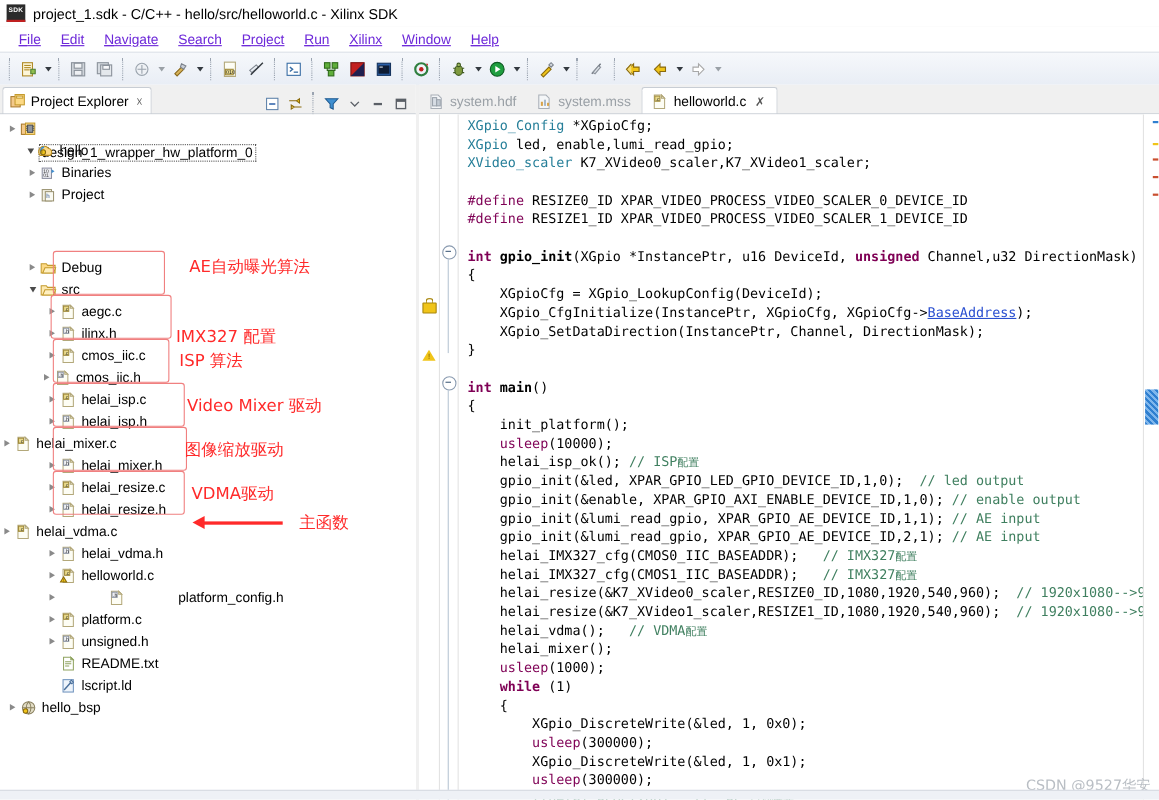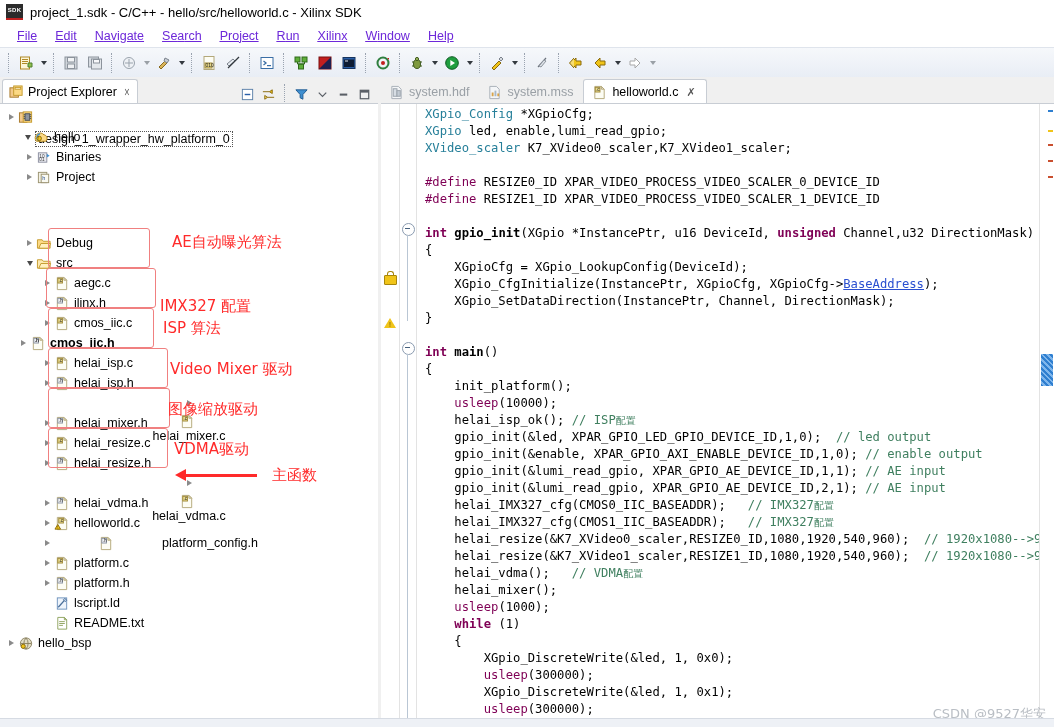--- a/index.html
+++ b/index.html
@@ -438,21 +438,21 @@
             <span class="ticon" style="display: flex; align-items: center; justify-content: flex-start;">
               <svg width="16" height="15" viewBox="0 0 16 16">
                 <path d="M3 1.5 h7 l3 3 v10 h-10z" fill="#fdfdf4" stroke="#b3a87a"></path>
                 <path d="M10 1.5 v3 h3z" fill="#e8e4cf" stroke="#b3a87a"></path>
                 <rect x="3.5" y="2.5" width="5" height="5" fill="#e8d98a" stroke="#a08a3a"></rect>
                 <text x="4.3" y="6.8" font-size="5" fill="#222" font-family="sans-serif">.c</text>
               </svg>
             </span>
             <span class="tlabel">cmos_iic.c</span>
           </div>
-          <div class="trow" style="padding-left: 17px; font-weight: bold;">
+          <div class="trow" style="padding-left: 36px;">
             <span class="twist r"></span>
             <span class="ticon" style="display: flex; align-items: center; justify-content: flex-start;">
               <svg width="16" height="15" viewBox="0 0 16 16">
                 <path d="M3 1.5 h7 l3 3 v10 h-10z" fill="#fdfdf4" stroke="#b3a87a"></path>
                 <path d="M10 1.5 v3 h3z" fill="#e8e4cf" stroke="#b3a87a"></path>
                 <rect x="3.5" y="2.5" width="5" height="5" fill="#eef0f4" stroke="#8a92a0"></rect>
                 <text x="4.5" y="6.8" font-size="5" fill="#222" font-family="sans-serif">.h</text>
               </svg>
             </span>
             <span class="tlabel">cmos_iic.h</span>
@@ -474,21 +474,21 @@
             <span class="ticon" style="display: flex; align-items: center; justify-content: flex-start;">
               <svg width="16" height="15" viewBox="0 0 16 16">
                 <path d="M3 1.5 h7 l3 3 v10 h-10z" fill="#fdfdf4" stroke="#b3a87a"></path>
                 <path d="M10 1.5 v3 h3z" fill="#e8e4cf" stroke="#b3a87a"></path>
                 <rect x="3.5" y="2.5" width="5" height="5" fill="#eef0f4" stroke="#8a92a0"></rect>
                 <text x="4.5" y="6.8" font-size="5" fill="#222" font-family="sans-serif">.h</text>
               </svg>
             </span>
             <span class="tlabel">helai_isp.h</span>
           </div>
-          <div class="trow" style=" flex-direction: column;">
+          <div class="trow" style="">
             <span class="twist r"></span>
             <span class="ticon" style="display: flex; align-items: center; justify-content: flex-start;">
               <svg width="16" height="15" viewBox="0 0 16 16">
                 <path d="M3 1.5 h7 l3 3 v10 h-10z" fill="#fdfdf4" stroke="#b3a87a"></path>
                 <path d="M10 1.5 v3 h3z" fill="#e8e4cf" stroke="#b3a87a"></path>
                 <rect x="3.5" y="2.5" width="5" height="5" fill="#e8d98a" stroke="#a08a3a"></rect>
                 <text x="4.3" y="6.8" font-size="5" fill="#222" font-family="sans-serif">.c</text>
               </svg>
             </span>
             <span class="tlabel">helai_mixer.c</span>
@@ -522,21 +522,21 @@
             <span class="ticon" style="display: flex; align-items: center; justify-content: flex-start;">
               <svg width="16" height="15" viewBox="0 0 16 16">
                 <path d="M3 1.5 h7 l3 3 v10 h-10z" fill="#fdfdf4" stroke="#b3a87a"></path>
                 <path d="M10 1.5 v3 h3z" fill="#e8e4cf" stroke="#b3a87a"></path>
                 <rect x="3.5" y="2.5" width="5" height="5" fill="#eef0f4" stroke="#8a92a0"></rect>
                 <text x="4.5" y="6.8" font-size="5" fill="#222" font-family="sans-serif">.h</text>
               </svg>
             </span>
             <span class="tlabel">helai_resize.h</span>
           </div>
-          <div class="trow" style=" flex-direction: column;">
+          <div class="trow" style="">
             <span class="twist r"></span>
             <span class="ticon" style="display: flex; align-items: center; justify-content: flex-start;">
               <svg width="16" height="15" viewBox="0 0 16 16">
                 <path d="M3 1.5 h7 l3 3 v10 h-10z" fill="#fdfdf4" stroke="#b3a87a"></path>
                 <path d="M10 1.5 v3 h3z" fill="#e8e4cf" stroke="#b3a87a"></path>
                 <rect x="3.5" y="2.5" width="5" height="5" fill="#e8d98a" stroke="#a08a3a"></rect>
                 <text x="4.3" y="6.8" font-size="5" fill="#222" font-family="sans-serif">.c</text>
               </svg>
             </span>
             <span class="tlabel">helai_vdma.c</span>
@@ -594,43 +594,43 @@
           <div class="trow" style="padding-left: 41px;">
             <span class="twist r"></span>
             <span class="ticon" style="display: flex; align-items: center; justify-content: flex-start;">
               <svg width="16" height="15" viewBox="0 0 16 16">
                 <path d="M3 1.5 h7 l3 3 v10 h-10z" fill="#fdfdf4" stroke="#b3a87a"></path>
                 <path d="M10 1.5 v3 h3z" fill="#e8e4cf" stroke="#b3a87a"></path>
                 <rect x="3.5" y="2.5" width="5" height="5" fill="#eef0f4" stroke="#8a92a0"></rect>
                 <text x="4.5" y="6.8" font-size="5" fill="#222" font-family="sans-serif">.h</text>
               </svg>
             </span>
-            <span class="tlabel">platform.h</span>
+            <span class="tlabel">unsigned.h</span>
+          </div>
+          <div class="trow" style="padding-left: 41px;">
+            <span class="twist"></span>
+            <span class="ticon" style="display: flex; align-items: center; justify-content: flex-start;">
+              <svg width="16" height="15" viewBox="0 0 16 16">
+                <path d="M3.5 1.5 h7 l2.5 2.5 v10 h-9.5z" fill="#ffffff" stroke="#8fa35f"></path>
+                <path d="M10.5 1.5 v2.5 h2.5z" fill="#e4ead4" stroke="#8fa35f"></path>
+                <path d="M5 6 h6 M5 8 h6 M5 10 h4" stroke="#8fa35f"></path>
+              </svg>
+            </span>
+            <span class="tlabel">README.txt</span>
           </div>
           <div class="trow" style="padding-left: 41px;">
             <span class="twist"></span>
             <span class="ticon" style="display: flex; align-items: center; justify-content: flex-start;">
               <svg width="16" height="15" viewBox="0 0 16 16">
                 <rect x="3" y="2" width="10" height="12" fill="#eef4fb" stroke="#6e92bd"></rect>
                 <path d="M4 12 L12 3" stroke="#4a6f9a" stroke-width="1.4"></path>
                 <path d="M11 2.5 l2 2 -1.5 1.5 -2-2z" fill="#c8d8ea" stroke="#4a6f9a"></path>
               </svg>
             </span>
             <span class="tlabel">lscript.ld</span>
-          </div>
-          <div class="trow" style="padding-left: 41px;">
-            <span class="twist"></span>
-            <span class="ticon" style="display: flex; align-items: center; justify-content: flex-start;">
-              <svg width="16" height="15" viewBox="0 0 16 16">
-                <path d="M3.5 1.5 h7 l2.5 2.5 v10 h-9.5z" fill="#ffffff" stroke="#8fa35f"></path>
-                <path d="M10.5 1.5 v2.5 h2.5z" fill="#e4ead4" stroke="#8fa35f"></path>
-                <path d="M5 6 h6 M5 8 h6 M5 10 h4" stroke="#8fa35f"></path>
-              </svg>
-            </span>
-            <span class="tlabel">README.txt</span>
           </div>
           <div class="trow" style="padding-left: 5px;">
             <span class="twist r"></span>
             <span class="ticon" style="display: flex; align-items: center; justify-content: flex-start;">
               <svg width="16" height="15" viewBox="0 0 16 16">
                 <circle cx="8" cy="8" r="6" fill="#e2ddc6" stroke="#8a8160"></circle>
                 <path d="M2.2 8 h11.6 M8 2 a9 9 0 0 0 0 12 M8 2 a9 9 0 0 1 0 12" fill="none" stroke="#8a8160"></path>
                 <circle cx="5" cy="11" r="2.2" fill="#f0c419" stroke="#8a6a0c"></circle>
               </svg>
             </span>

